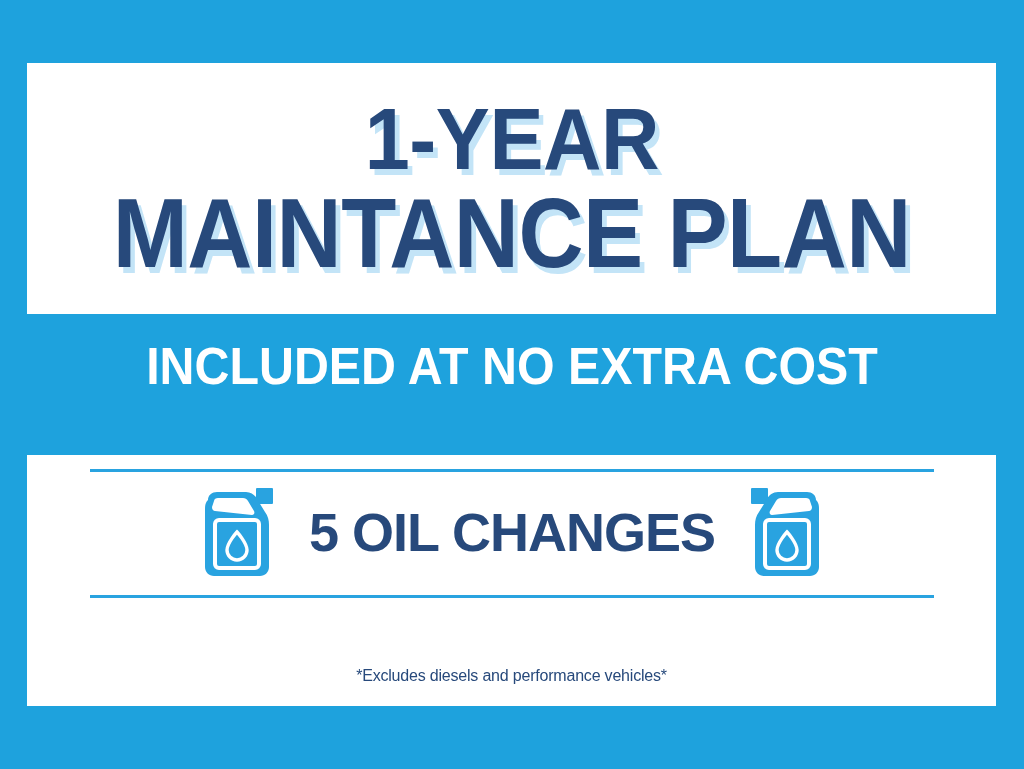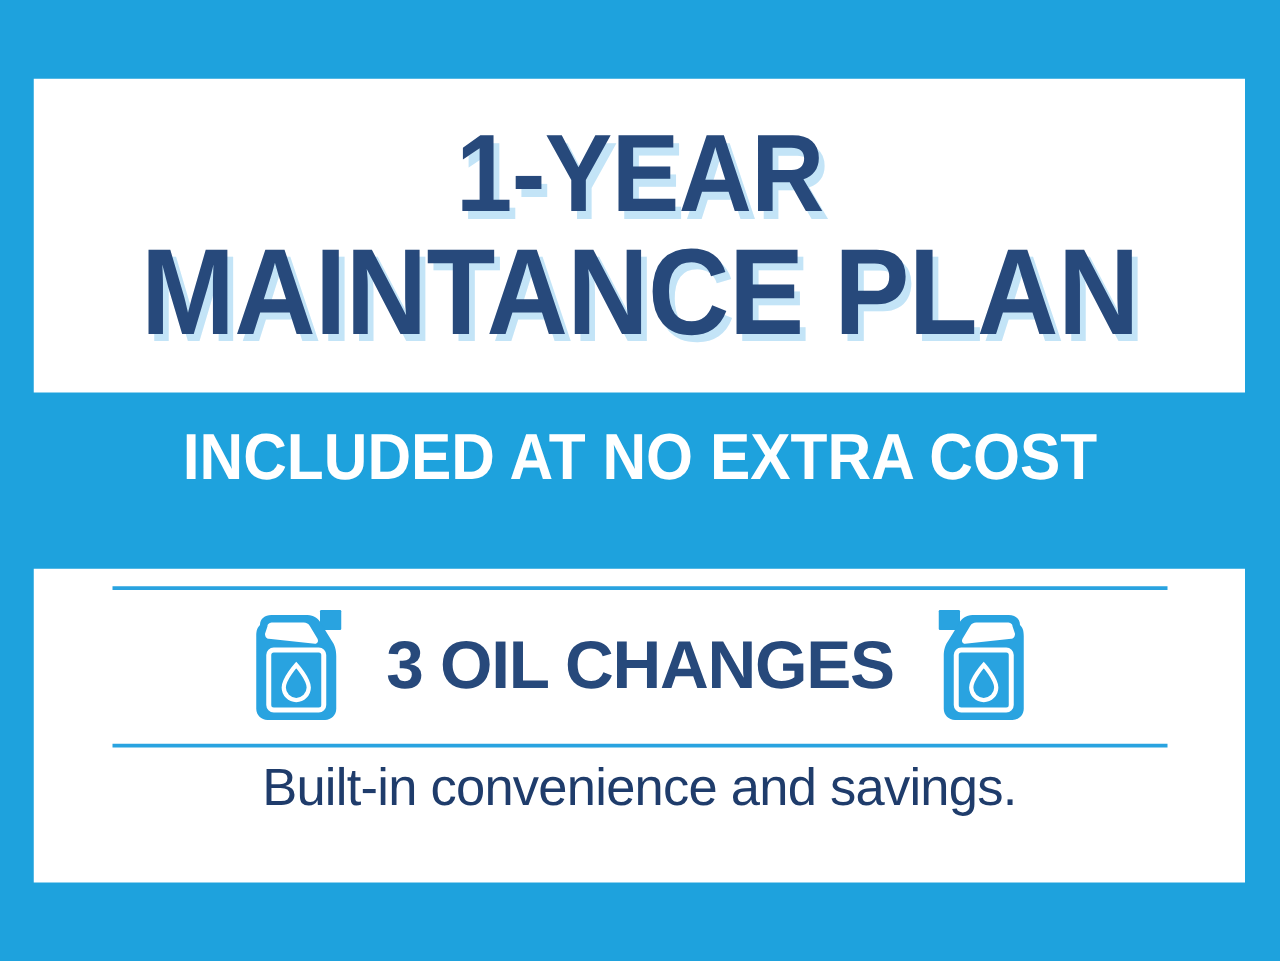--- a/index.html
+++ b/index.html
@@ -194,36 +194,36 @@
 
         <path d="M15 14 C15 12 17 11 19 11 L44 11 C46 11 48 12 49 14 L55 24
                  C56 26 55 28 53 28 L16 24 C14 24 13 22 13 20 Z" fill="#ffffff"></path>
 
         <rect x="16" y="33" width="44" height="48" rx="4" fill="none" stroke="#ffffff" stroke-width="4"></rect>
 
         <path d="M38 45 C38 45 48 56 48 63 C48 68.5 43.5 73 38 73 C32.5 73 28 68.5 28 63
                  C28 56 38 45 38 45 Z" fill="none" stroke="#ffffff" stroke-width="3.4"></path>
       </svg>
 
-      <div class="offer-label">3 OIL CHANGES</div>
+      <div class="offer-label">5 OIL CHANGES</div>
 
       <svg class="jug-icon flipped" viewBox="0 0 76 90">
         <rect x="57" y="1" width="17" height="16" rx="1" fill="#29a3e0"></rect>
         <path d="M9 13 C9 8 13 5 18 5 L47 5 C52 5 56 8 58 12 L66 25 C69 29 70 33 70 38
                  L70 80 C70 85 66 89 61 89 L15 89 C10 89 6 85 6 80 L6 22
                  C6 17 7 15 9 13 Z" fill="#29a3e0"></path>
         <path d="M15 14 C15 12 17 11 19 11 L44 11 C46 11 48 12 49 14 L55 24
                  C56 26 55 28 53 28 L16 24 C14 24 13 22 13 20 Z" fill="#ffffff"></path>
         <rect x="16" y="33" width="44" height="48" rx="4" fill="none" stroke="#ffffff" stroke-width="4"></rect>
         <path d="M38 45 C38 45 48 56 48 63 C48 68.5 43.5 73 38 73 C32.5 73 28 68.5 28 63
                  C28 56 38 45 38 45 Z" fill="none" stroke="#ffffff" stroke-width="3.4"></path>
       </svg>
 
     </div>
 
     <div class="divider bottom"></div>
 
-    <div class="tagline">Built-in convenience and savings.</div>
-
+
+    <div class="fineprint">*Excludes diesels and performance vehicles*</div>
 
   </div>
 
 </div>
 
 </body></html>

